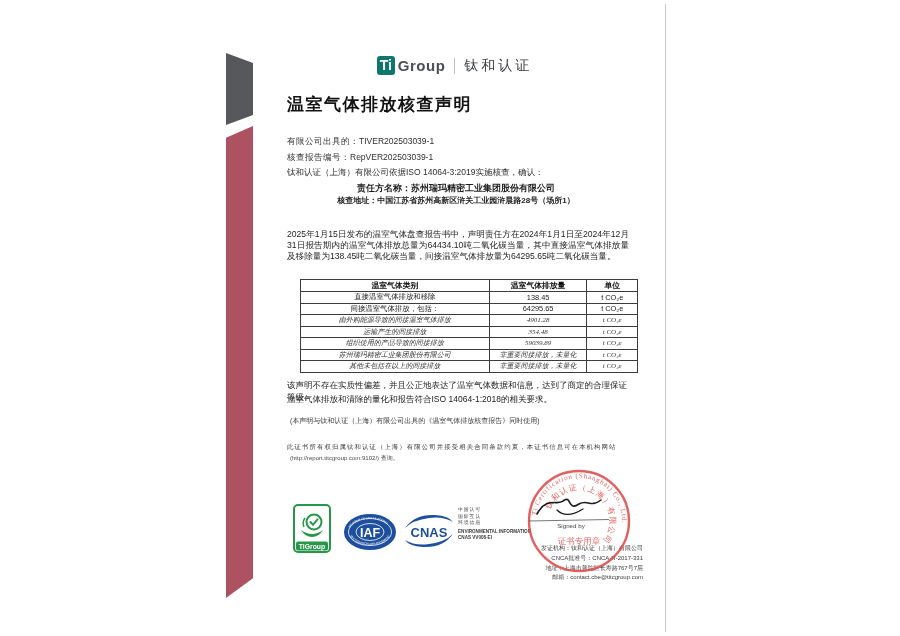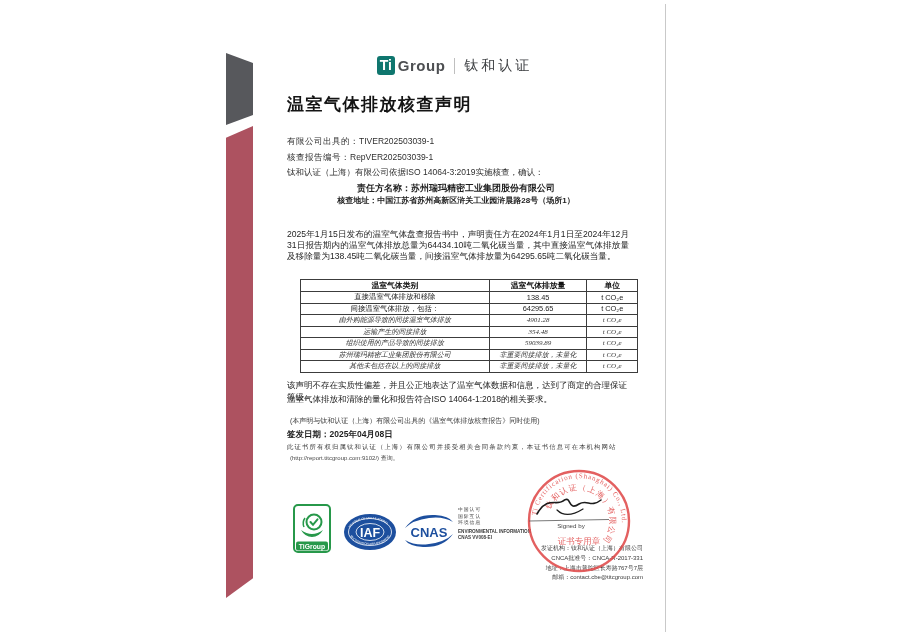--- a/index.html
+++ b/index.html
@@ -151,21 +151,20 @@
             <td>非重要间接排放，未量化</td>
             <td>t CO₂e</td>
           </tr>
       </tbody>
     </table>
   </div>
 
   <div class="abs note1" style="left:119px;top:376px;">该声明不存在实质性偏差，并且公正地表达了温室气体数据和信息，达到了商定的合理保证等级。</div>
   <div class="abs note2" style="left:119px;top:390px;">温室气体排放和清除的量化和报告符合ISO 14064-1:2018的相关要求。</div>
   <div class="abs note3" style="left:122px;top:412px;">(本声明与钛和认证（上海）有限公司出具的《温室气体排放核查报告》同时使用)</div>
-  <div class="abs issue-date" style="left:119px;top:425px;">签发日期：2025年04月08日</div>
   <div class="abs legal1" style="left:119px;top:439px;">此证书所有权归属钛和认证（上海）有限公司并接受相关合同条款约束，本证书信息可在本机构网站</div>
   <div class="abs legal2" style="left:122px;top:450px;">(http://report.titcgroup.com:9102/) 查询。</div>
 
   <div class="abs green-logo" style="left:125px;top:500px;">
     <svg width="38" height="49" viewBox="0 0 38 49">
       <rect x="1" y="1" width="36" height="47" rx="4" fill="#fff" stroke="#27984a" stroke-width="2"></rect>
       <path d="M8 26 q11 8 22 0 q-4 7 -11 7 q-7 0 -11 -7z" fill="#27984a"></path>
       <circle cx="21" cy="18" r="7.5" fill="none" stroke="#27984a" stroke-width="2"></circle>
       <path d="M17.5 18 l2.5 2.8 l4.5 -5.5" fill="none" stroke="#27984a" stroke-width="2" stroke-linecap="round"></path>
       <path d="M12 14 q-3 4 -1 9" fill="none" stroke="#27984a" stroke-width="1.5"></path>

